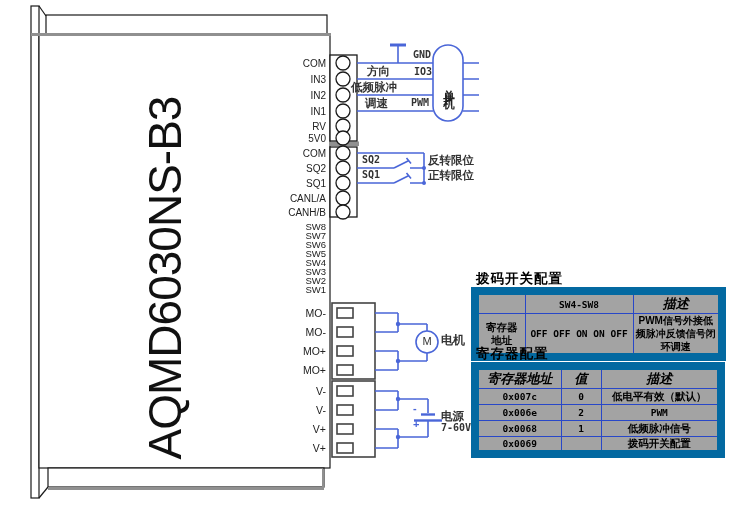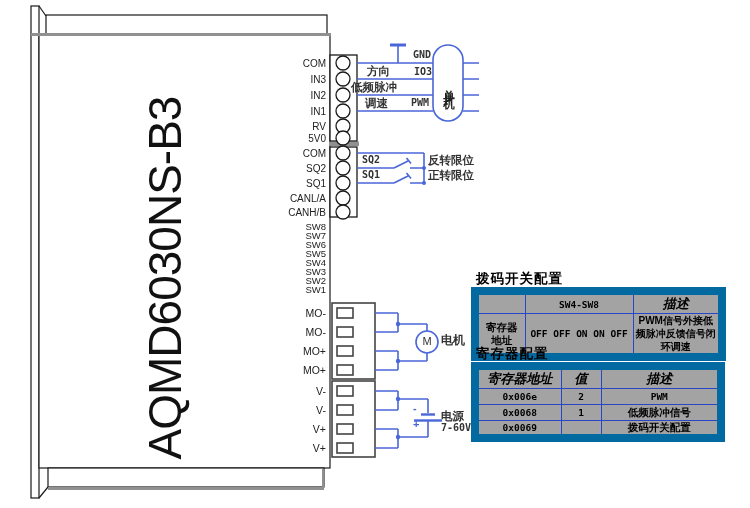--- a/index.html
+++ b/index.html
@@ -205,20 +205,25 @@
         <col style="width:40px">
         <col style="width:120px">
       </colgroup>
     <tbody>
         <tr style="height:16px">
       <td class="cjk">寄存器地址</td>
       <td class="cjk">值</td>
       <td class="cjk">描述</td>
     </tr>
     <tr style="height:16px">
+      <td class="mcell">0x007c</td>
+      <td class="mcell">0</td>
+      <td class="cjk-s">低电平有效（默认）</td>
+    </tr>
+    <tr style="height:16px">
       <td class="mcell">0x006e</td>
       <td class="mcell">2</td>
       <td class="mcell">PWM</td>
     </tr>
     <tr style="height:16px">
       <td class="mcell">0x0068</td>
       <td class="mcell">1</td>
       <td class="cjk-s">低频脉冲信号</td>
     </tr>
     <tr style="height:16px">

